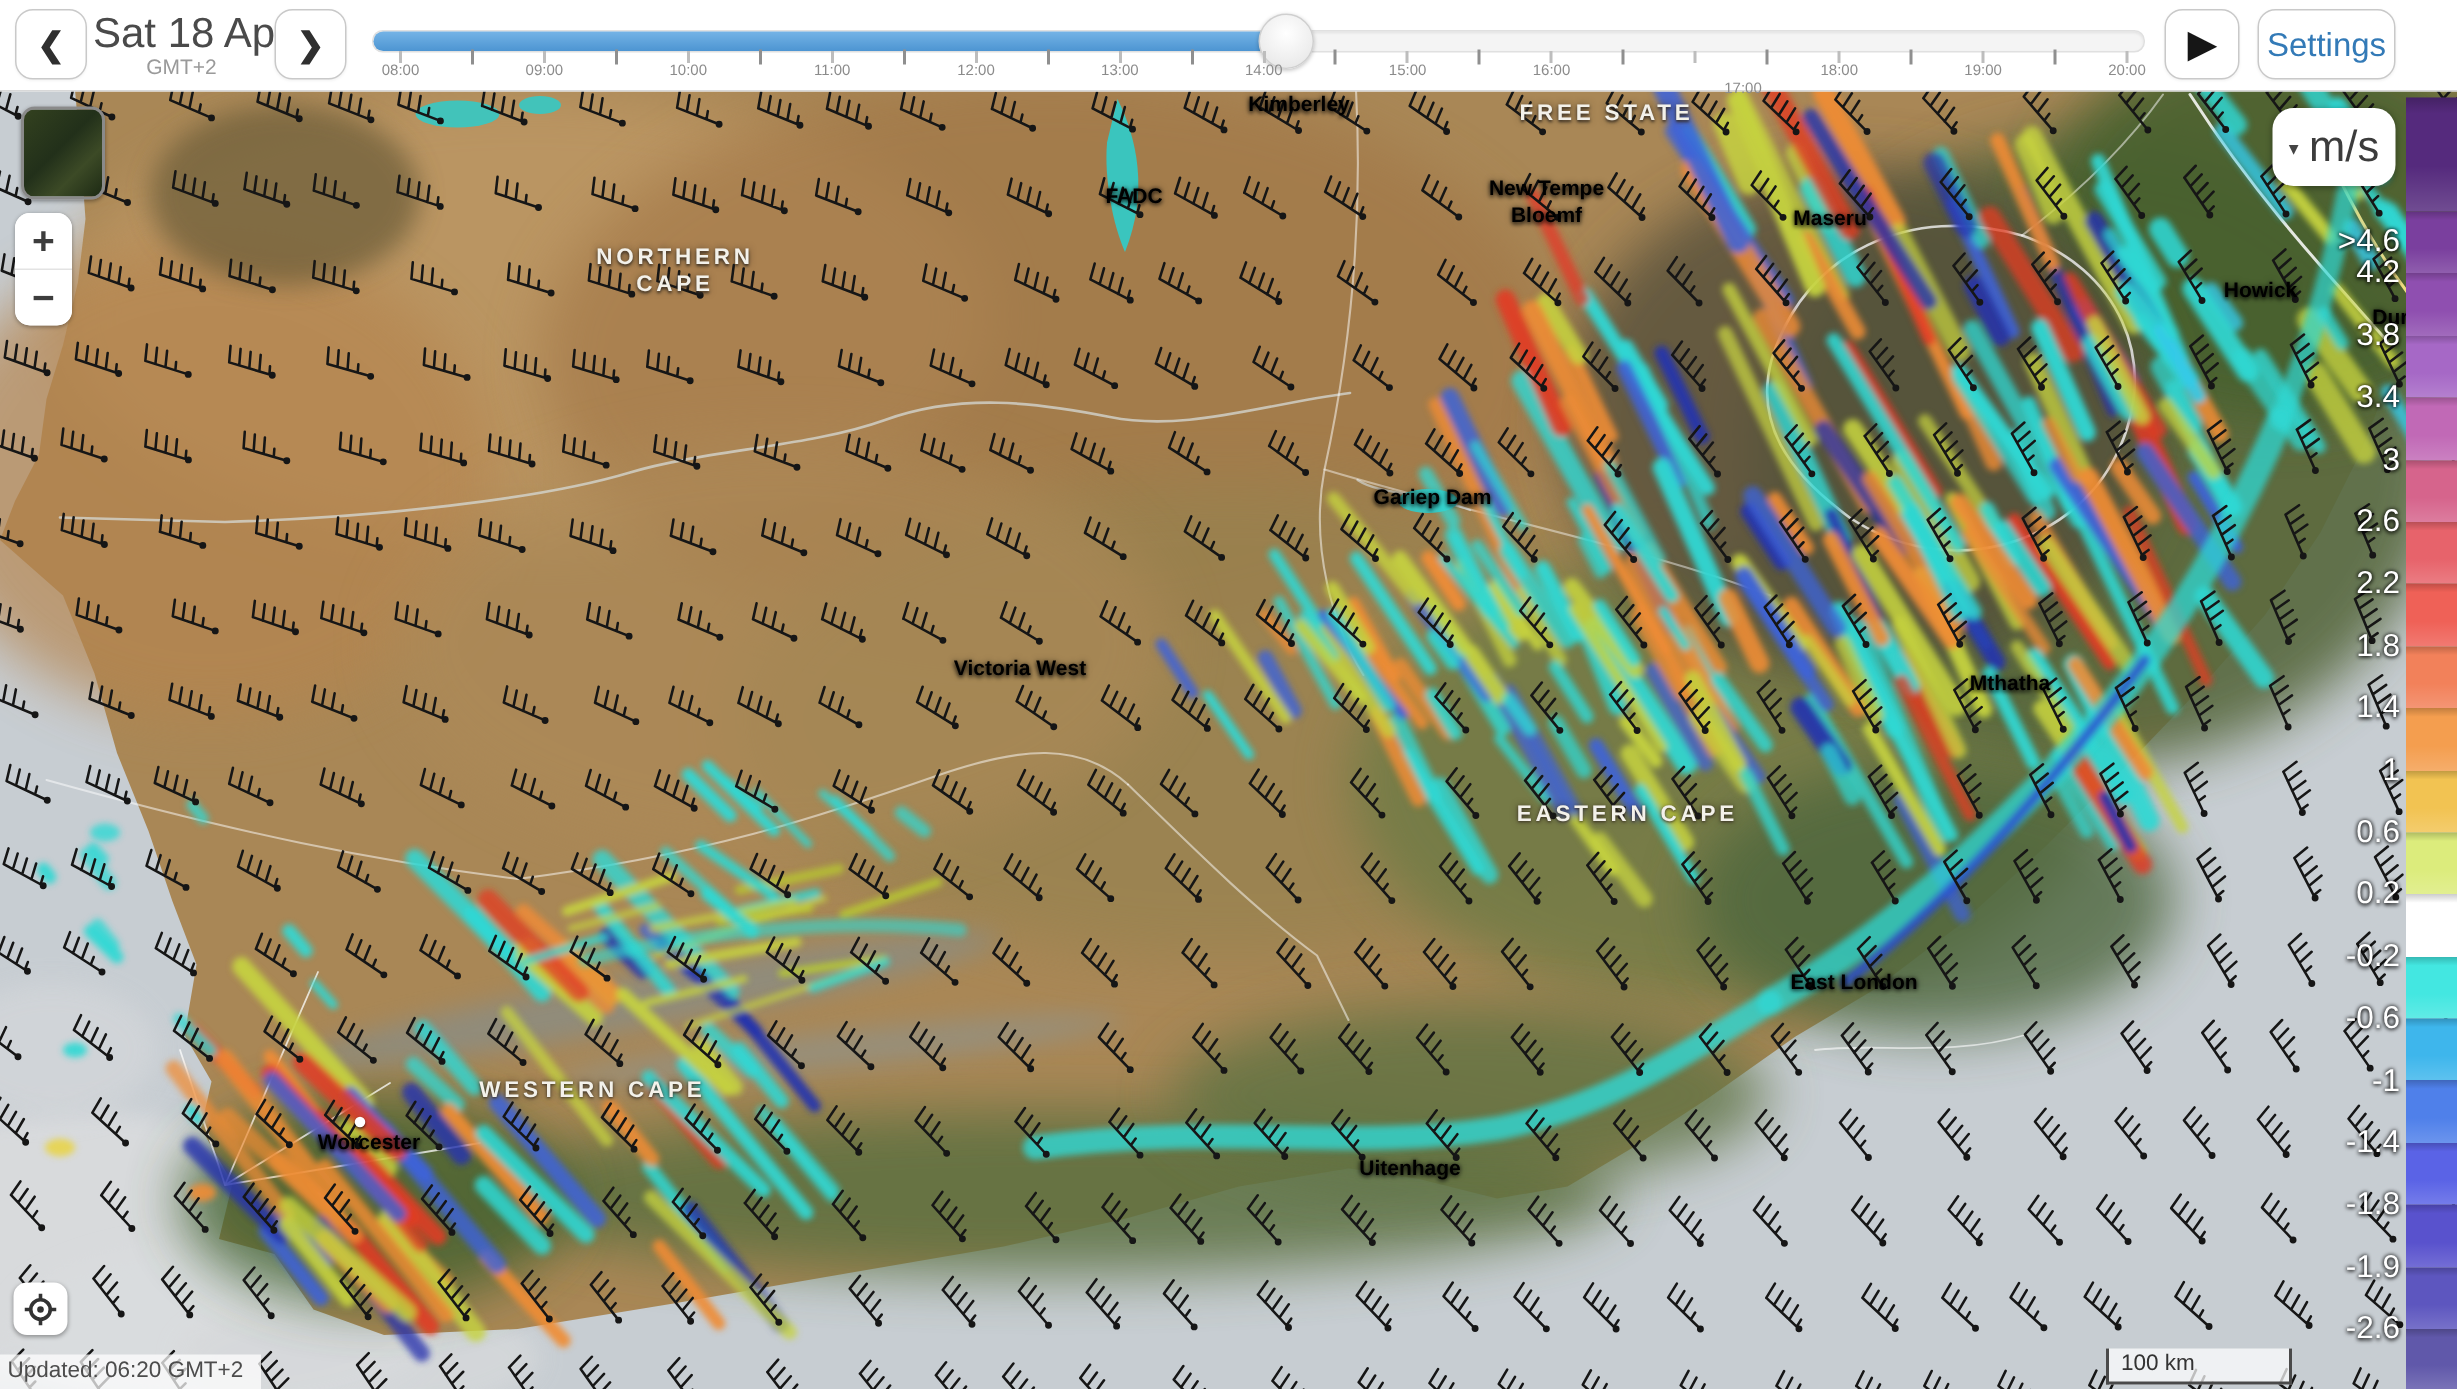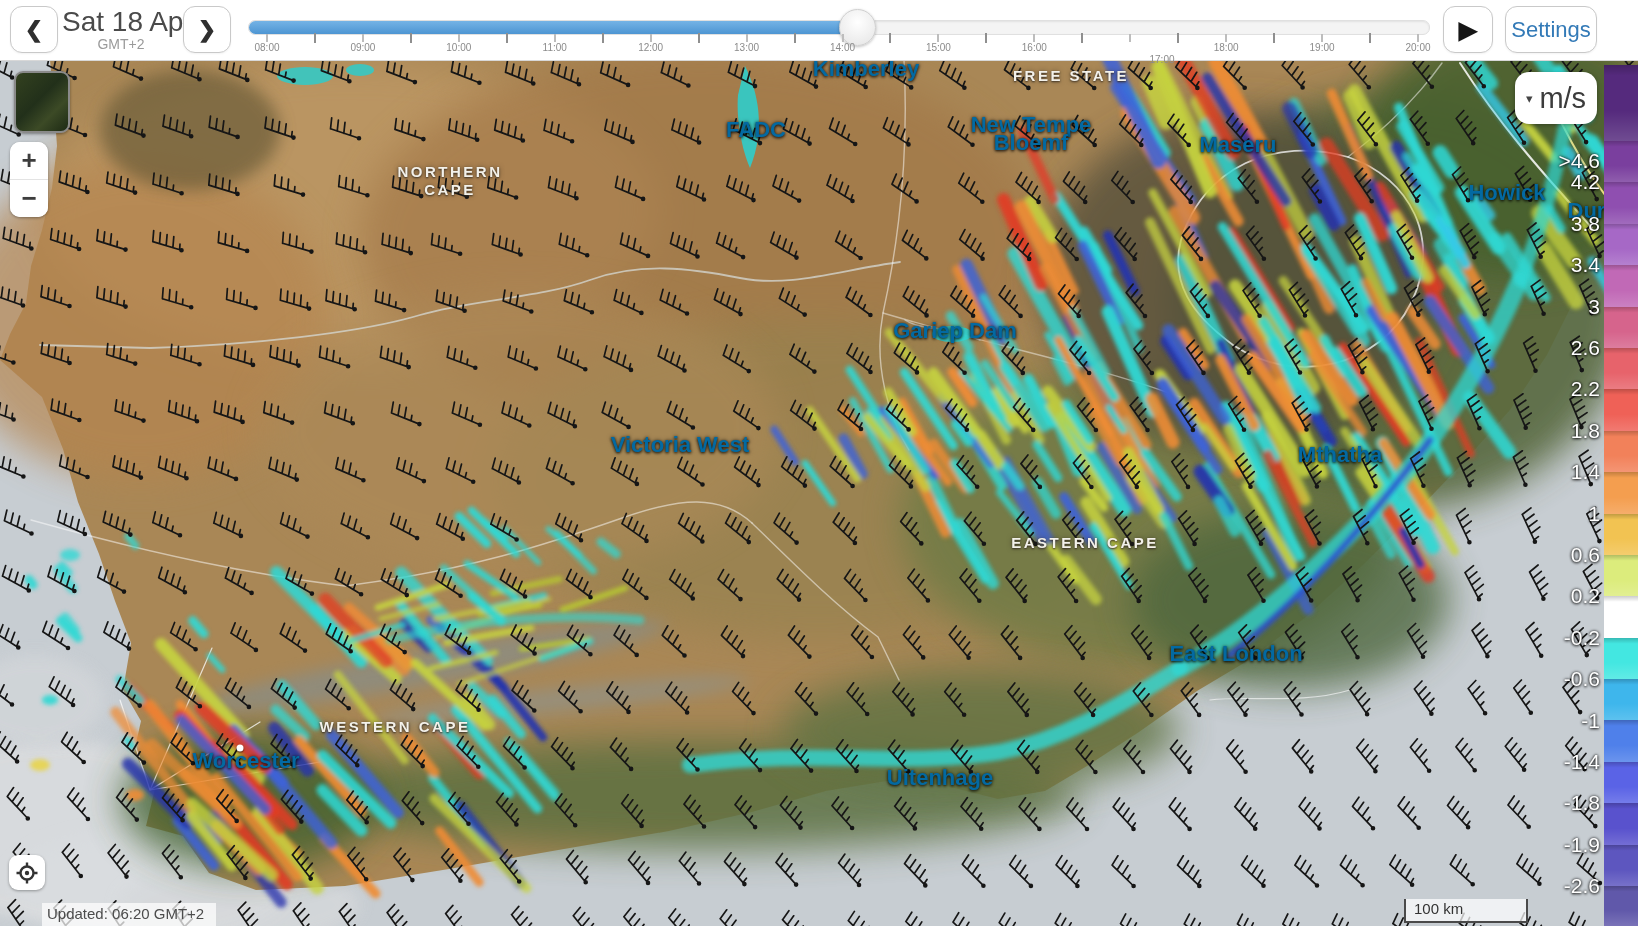--- a/index.html
+++ b/index.html
@@ -33,22 +33,22 @@
     border:1px solid #cfcfcf;box-shadow:0 1px 3px rgba(0,0,0,.25);cursor:pointer;}
   .tickmark{position:absolute;background:#bdbdbd;width:2px;height:8px;top:34px;}
   .tickmark.half{background:#8f8f8f;height:10px;top:33px;}
   .ticklabel{position:absolute;top:42px;font-size:10px;color:#8b8b8b;transform:translateX(-50%);
     white-space:nowrap;}
 
   
   .map{position:absolute;left:0;top:60px;width:1638px;height:866px;overflow:hidden;background:#c7cdd2;}
   .map svg.base{position:absolute;left:0;top:0;}
   #map-labels{position:absolute;left:0;top:0;width:100%;height:100%;pointer-events:none;z-index:6;}
-  .citylabel{position:absolute;transform:translate(-50%,-50%);font-size:22px;font-weight:bold;
-    color:#0369a1;text-shadow:0 1px 3px rgba(0,0,0,.85),0 0 4px rgba(0,0,0,.5);white-space:nowrap;}
+  .citylabel{position:absolute;transform:translate(-50%,-50%);font-size:14px;font-weight:bold;
+    color:#000000;text-shadow:0 1px 3px rgba(0,0,0,.85),0 0 4px rgba(0,0,0,.5);white-space:nowrap;}
   .regionlabel{position:absolute;transform:translate(-50%,-50%);text-align:center;font-size:15px;
     font-weight:bold;letter-spacing:2.5px;color:#f3f1ea;line-height:18px;white-space:nowrap;
     text-shadow:0 1px 2px rgba(55,45,35,.95),0 0 5px rgba(55,45,35,.6);}
   .citydot{position:absolute;width:7px;height:7px;border-radius:50%;background:#fff;
     box-shadow:0 1px 2px rgba(0,0,0,.7);transform:translate(-50%,-50%);}
 
   
   .minimap{position:absolute;left:14px;top:11px;width:52px;height:58px;border-radius:9px;
     border:2px solid #8a8a8a;z-index:10;cursor:pointer;overflow:hidden;
     background:linear-gradient(135deg,#33411f 0%,#22301a 45%,#3c4a26 70%,#1d2a14 100%);
@@ -63,21 +63,21 @@
     align-items:center;justify-content:center;cursor:pointer;}
   .unitbtn{position:absolute;left:1515px;top:12px;width:82px;height:52px;border-radius:14px;
     background:#fff;box-shadow:0 1px 4px rgba(0,0,0,.35);z-index:12;display:flex;
     align-items:center;justify-content:center;cursor:pointer;}
   .unitbtn .caret{font-size:13px;color:#444;margin-right:7px;}
   .unitbtn .u{font-size:29px;color:#3c3c3c;}
   .scalebar{position:absolute;left:1404px;top:839px;width:112px;height:20px;z-index:9;
     background:rgba(255,255,255,.72);border:2px solid #4a4a4a;border-top:none;
     font-size:15px;color:#333;padding:1px 0 1px 8px;}
   .updated{position:absolute;left:0;bottom:0;z-index:9;background:rgba(255,255,255,.72);
-    font-size:15px;color:#4c4c4c;padding:2px 12px 4px 5px;margin-left:42px;}
+    font-size:15px;color:#4c4c4c;padding:2px 12px 4px 5px;}
 
   
   .legendbar{position:absolute;left:1604px;top:5px;width:34px;height:861px;z-index:8;
     display:flex;flex-direction:column;}
   .band{width:100%;}
   .band .shade{width:100%;height:100%;
     background:linear-gradient(to bottom,rgba(0,0,0,.20) 0,rgba(0,0,0,0) 14%,rgba(255,255,255,0) 60%,rgba(255,255,255,.16) 100%);}
   .legendval{position:absolute;right:38px;transform:translateY(-50%);z-index:8;font-size:21px;
     color:#fff;text-shadow:0 0 3px rgba(0,0,0,.9),0 1px 3px rgba(0,0,0,.8);white-space:nowrap;}
 </style>
@@ -527,21 +527,21 @@
         <div class="regionlabel" style="left: 395px; top: 667px;">
           <div>WESTERN CAPE</div>
         </div>
         <div class="regionlabel" style="left: 1085px; top: 483px;">
           <div>EASTERN CAPE</div>
         </div>
         <div class="citylabel" style="left: 866px; top: 9px;">Kimberley</div>
         <div class="citylabel" style="left: 756px; top: 70px;">FADC</div>
         <div class="citylabel" style="left: 1031px; top: 65px;">New Tempe</div>
         <div class="citylabel" style="left: 1031px; top: 83px;">Bloemf</div>
-        <div class="citylabel" style="left: 1220px; top: 85px; margin-left: 18px;">Maseru</div>
+        <div class="citylabel" style="left: 1220px; top: 85px;">Maseru</div>
         <div class="citylabel" style="left: 1507px; top: 133px;">Howick</div>
         <div class="citylabel" style="left: 1606px; top: 151px;">Durban</div>
         <div class="citylabel" style="left: 680px; top: 385px;">Victoria West</div>
         <div class="citylabel" style="left: 955px; top: 271px;">Gariep Dam</div>
         <div class="citylabel" style="left: 1340px; top: 395px;">Mthatha</div>
         <div class="citylabel" style="left: 1236px; top: 594px;">East London</div>
         <div class="citylabel" style="left: 246px; top: 701px;">Worcester</div>
         <div class="citydot" style="left: 240px; top: 688px;"></div>
         <div class="citylabel" style="left: 940px; top: 718px;">Uitenhage</div>
       </div>

